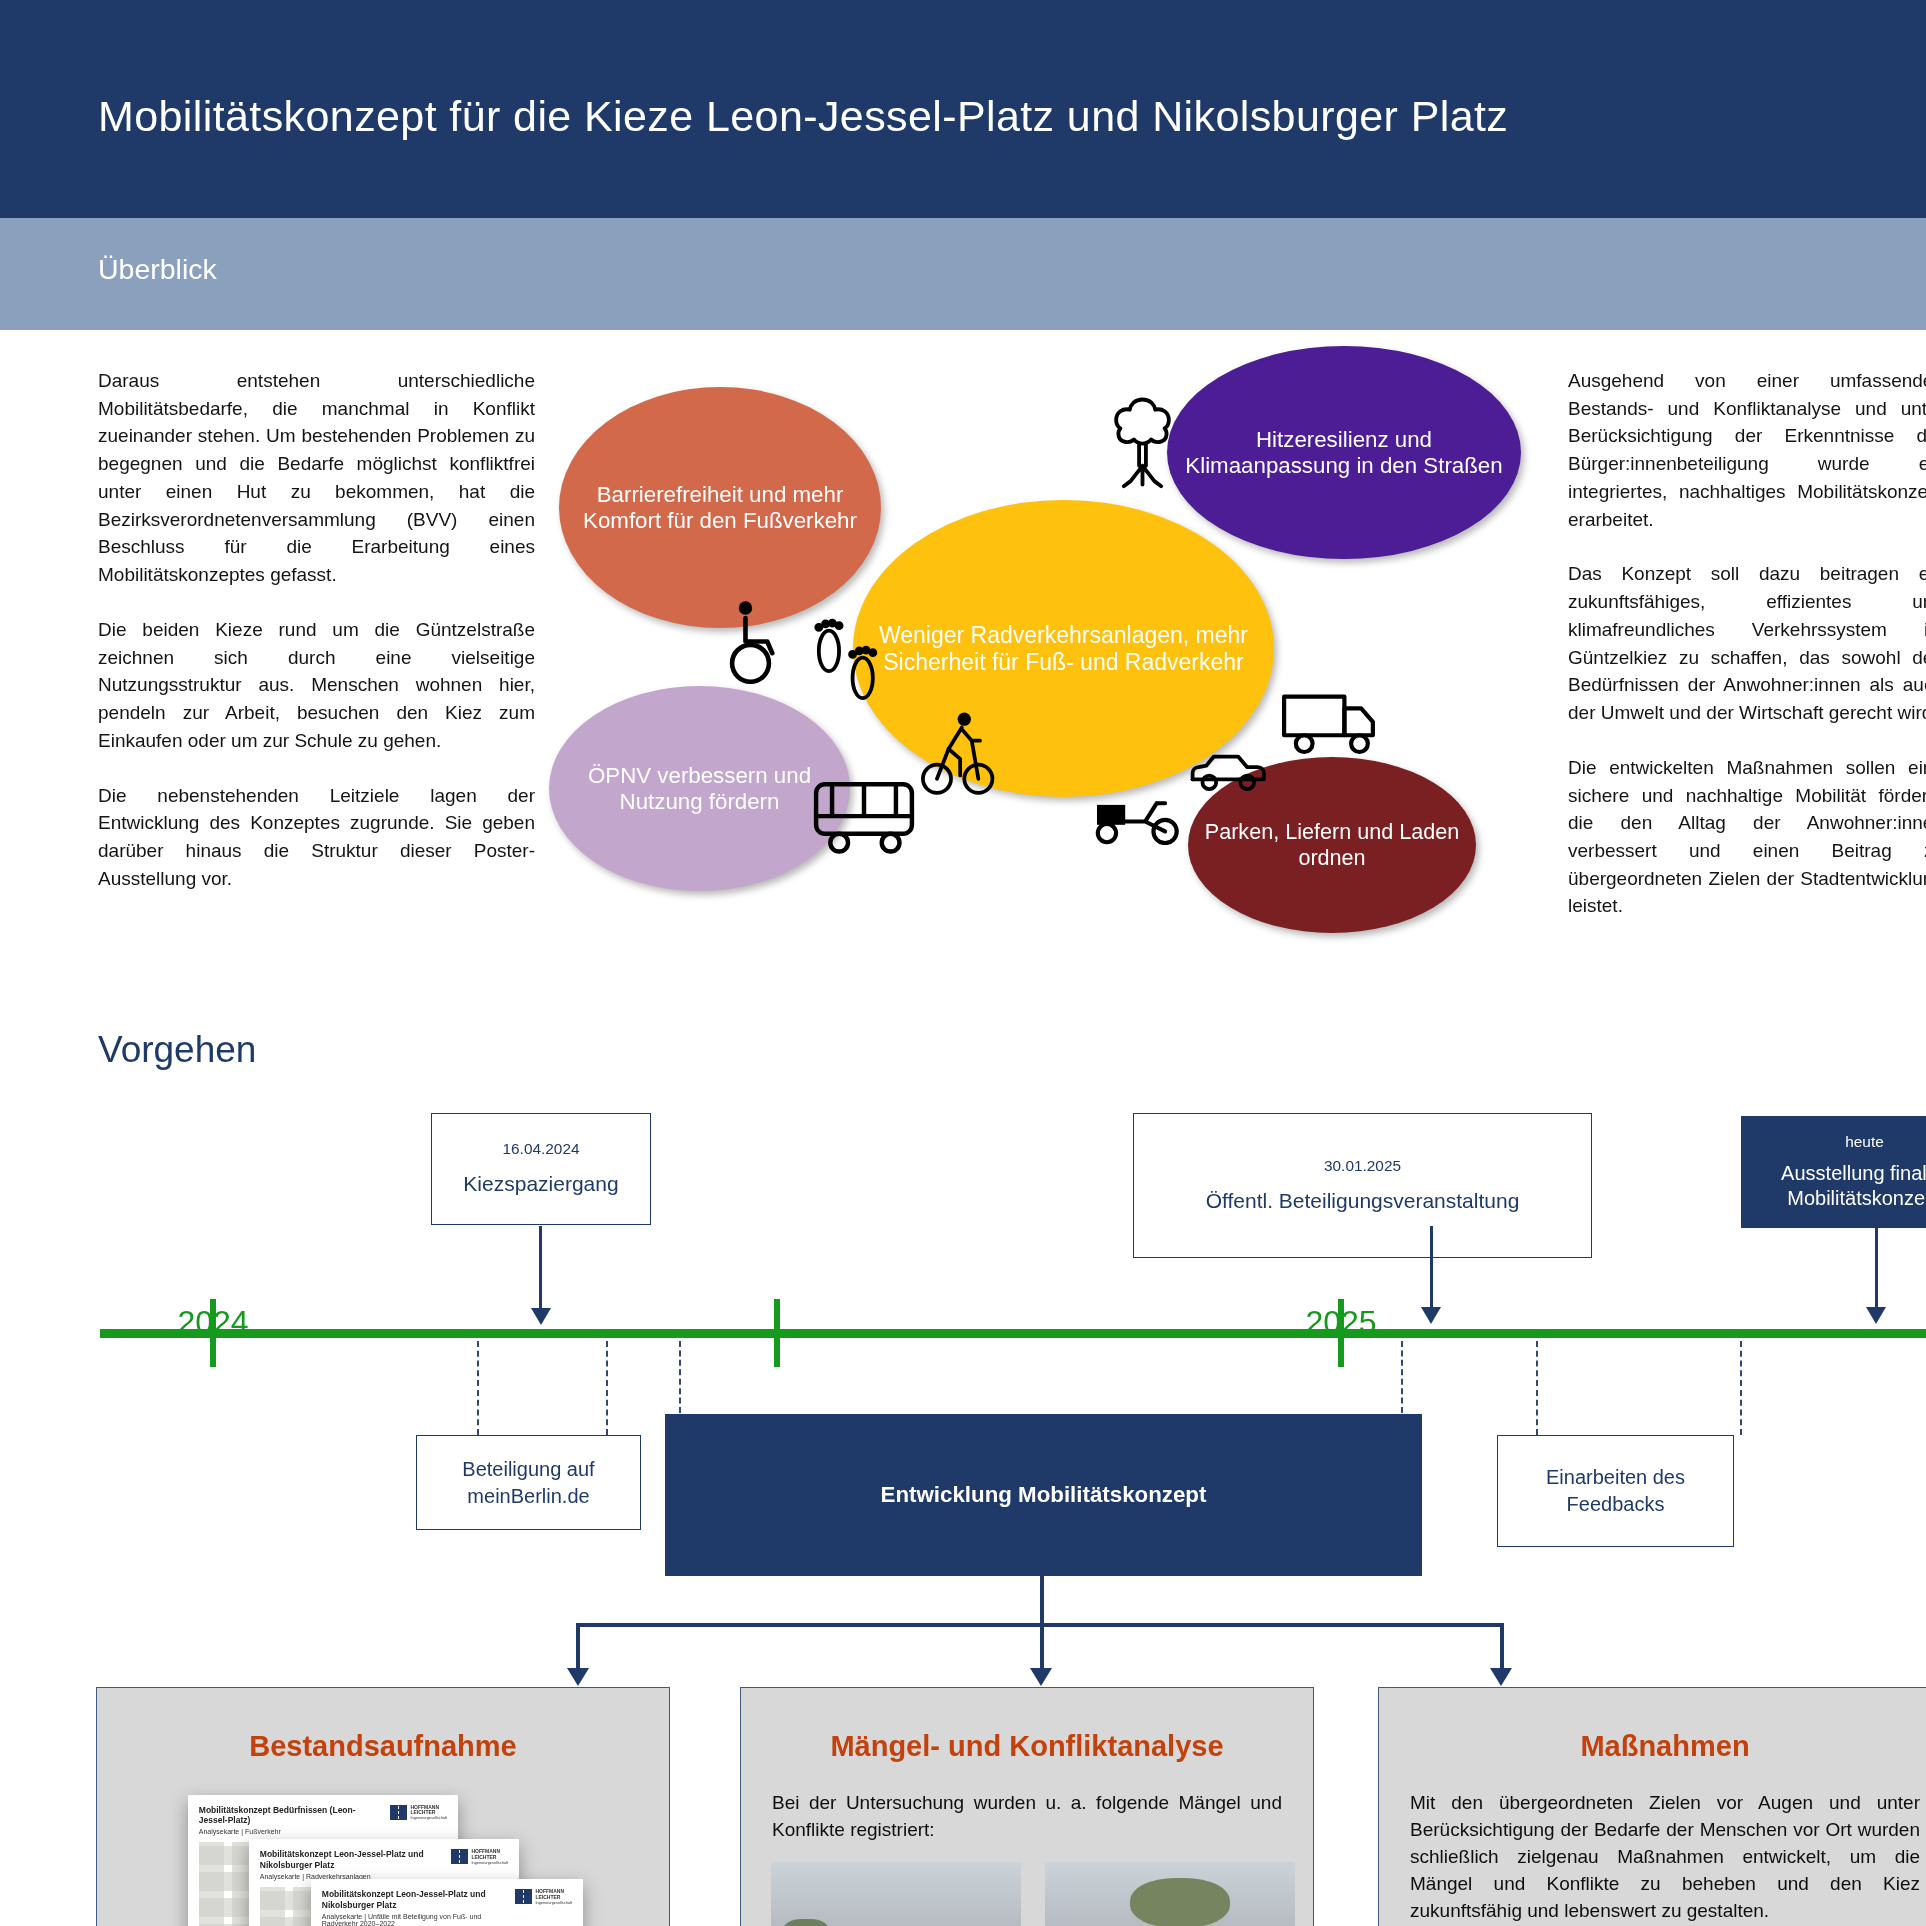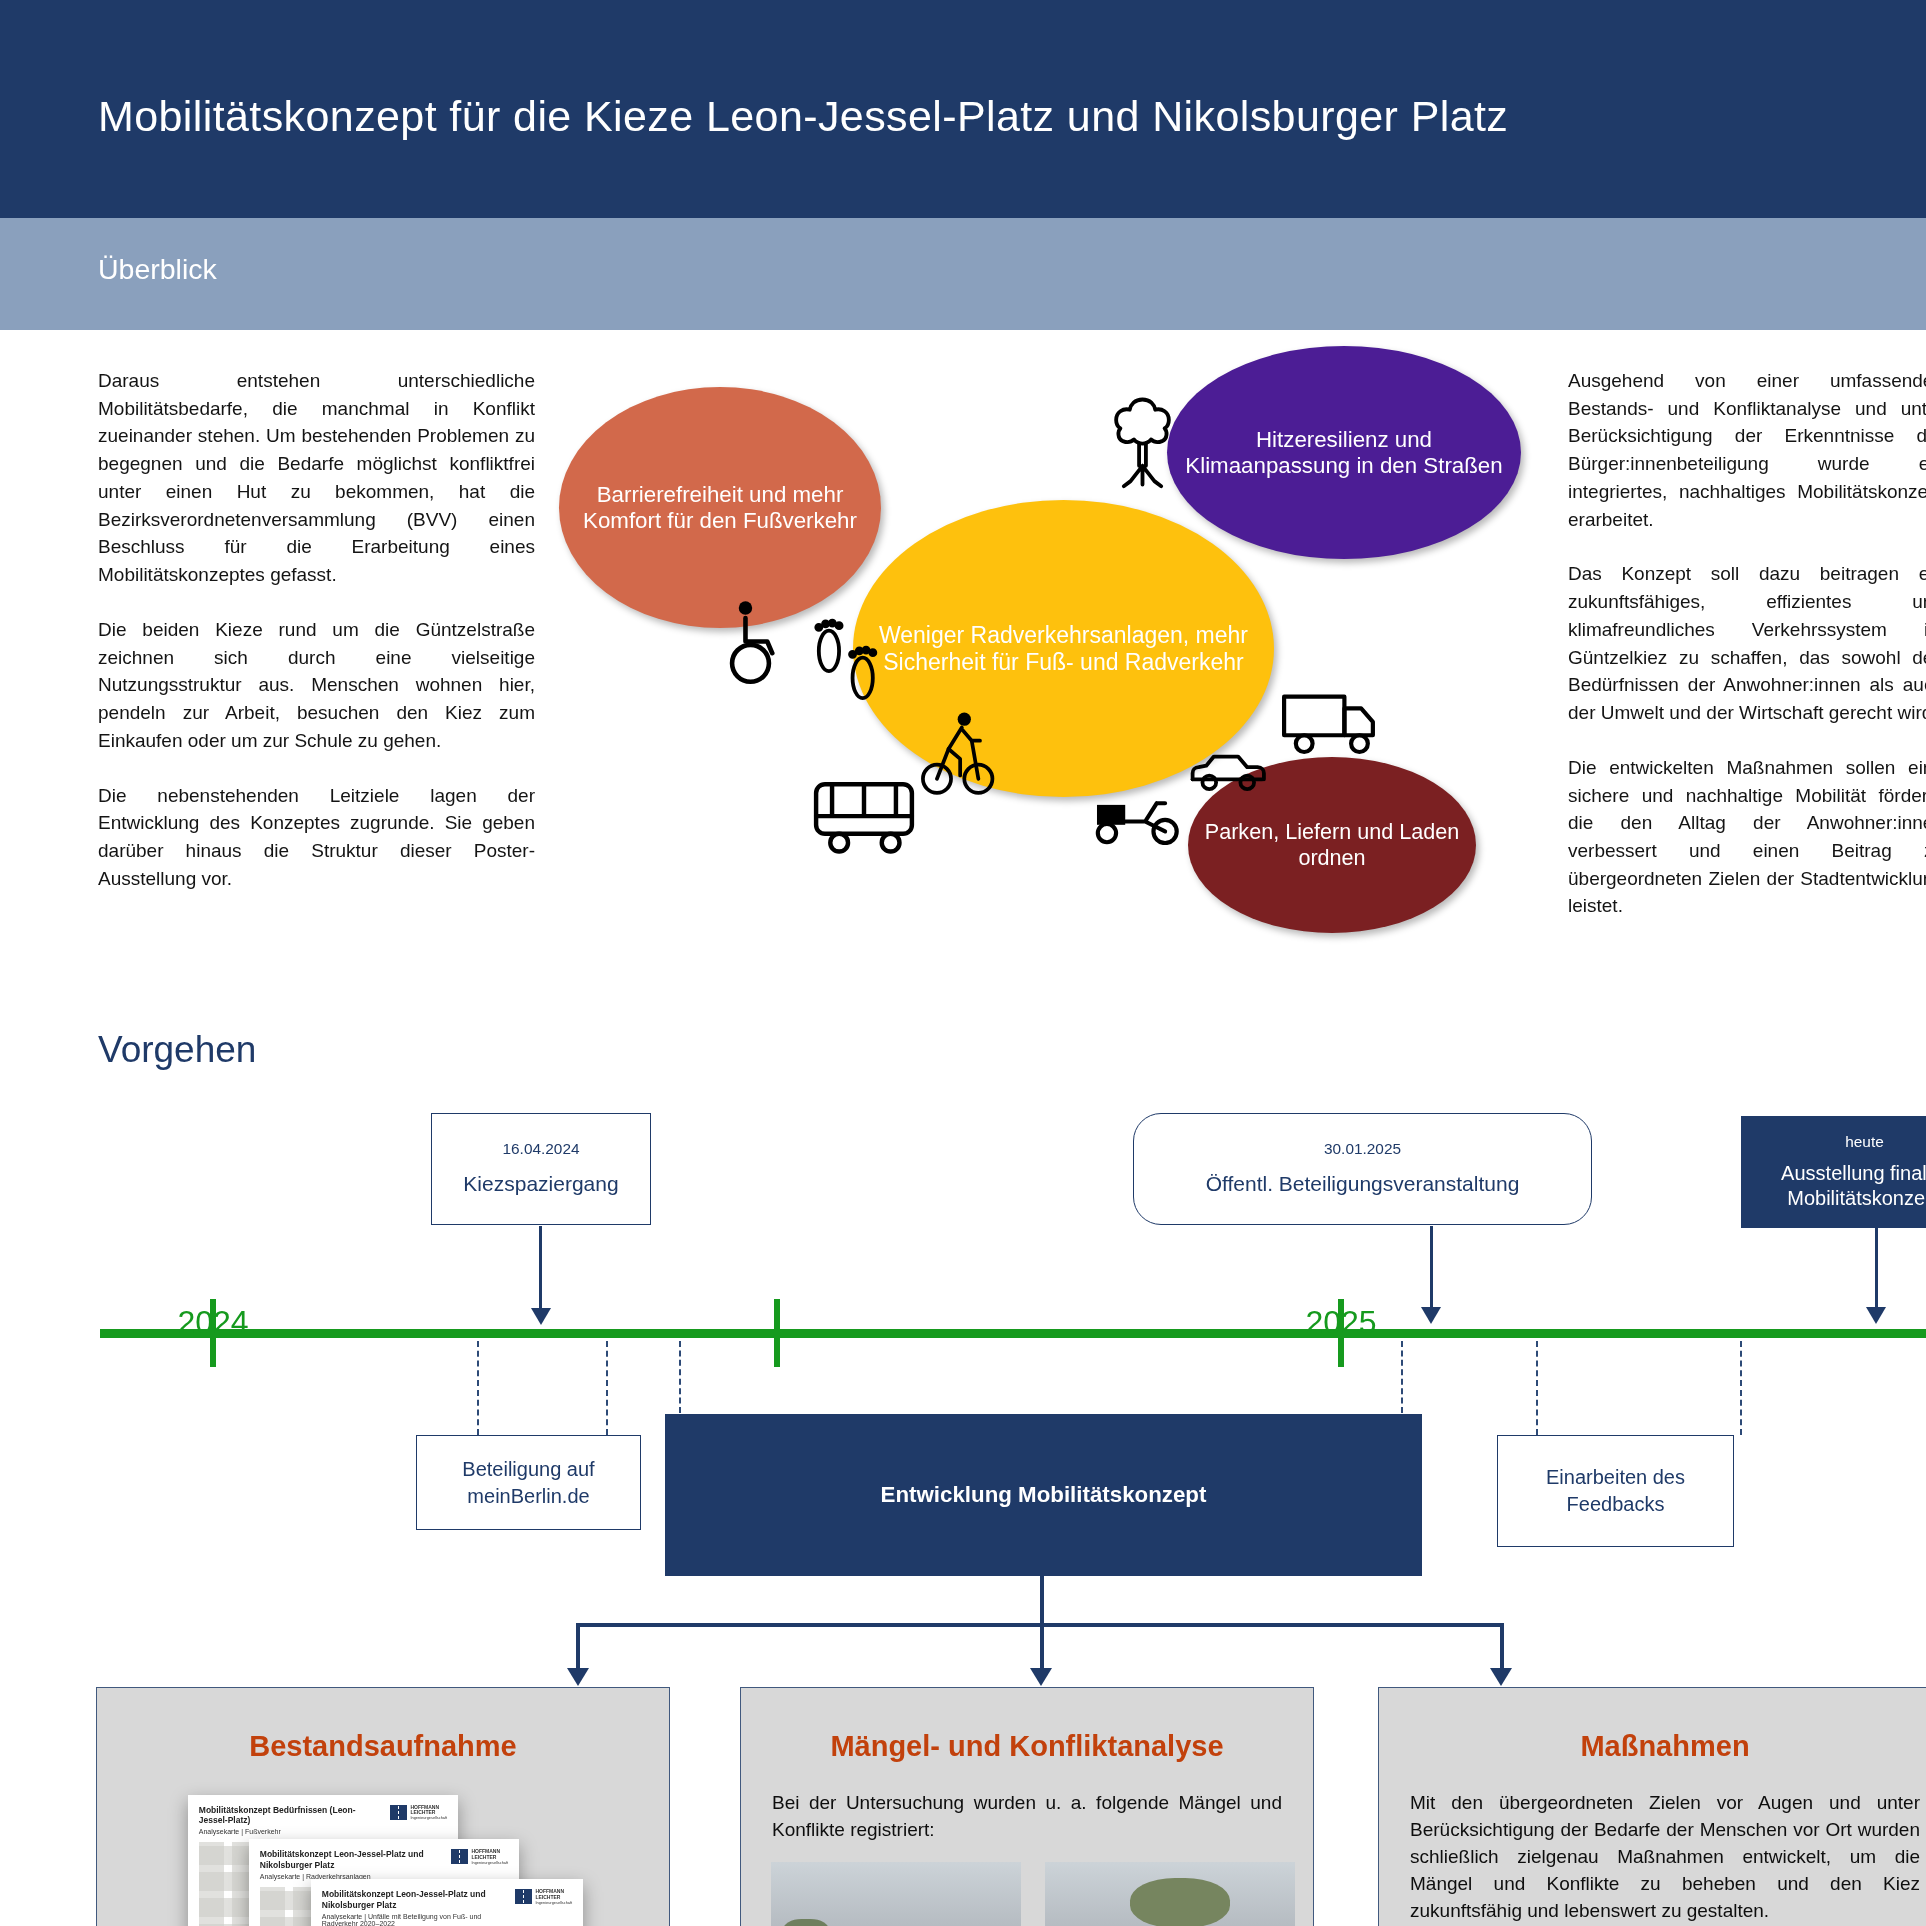--- a/index.html
+++ b/index.html
@@ -35,21 +35,21 @@
   .tl-tick{position:absolute;width:6.2px;height:68px;top:1299px;background:#169A1E;}
   .tick-1{left:210px;} .tick-2{left:774px;} .tick-3{left:1338px;}
   .tl-year{position:absolute;top:1264px;width:100px;text-align:center;font-size:32px;font-weight:500;color:#169A1E;margin-top:40px;}
   .year-2024{left:163px;} .year-2025{left:1291px;}
 
   .ebox{position:absolute;background:#fff;border:1.2px solid #1F3A68;box-sizing:border-box;
         display:flex;flex-direction:column;align-items:center;justify-content:center;gap:13px;text-align:center;color:#1F3A68;}
   .ebox .edate{font-size:15.4px;}
   .ebox .elabel{font-size:21px;font-weight:500;line-height:1.25;}
   .ebox-1{left:431px;top:1113px;width:220px;height:112px;}
-  .ebox-2{left:1133px;top:1113px;width:459px;height:112px;border-radius:28px;}
+  .ebox-2{left:1133px;top:1113px;width:459px;height:145px;}
   .ebox-3{left:1741px;top:1116px;width:247px;height:112px;background:#1F3A68;border-color:#1F3A68;color:#fff;gap:10px;padding:0 11.6px;}
   .ebox-3 .elabel{font-size:20px;}
 
   .stem{position:absolute;width:3.1px;background:#1F3A68;}
   .stem-1{left:539px;top:1226px;height:84px;}
   .stem-2{left:1430px;top:1226px;height:82px;}
   .stem-3{left:1875px;top:1227px;height:81px;}
   .ahead{position:absolute;width:0;height:0;border-left:10px solid transparent;border-right:10px solid transparent;border-top:17px solid #1F3A68;}
   .ahead-1{left:531px;top:1308px;} .ahead-2{left:1421px;top:1307px;} .ahead-3{left:1866px;top:1307px;}
 
@@ -131,20 +131,23 @@
 
   <div class="goal goal-fuss" style="background: rgb(210, 105, 75);">
     <span>Barrierefreiheit und mehr Komfort für den Fußverkehr</span>
   </div>
   <div class="goal goal-klima" style="background: #4c1d95; justify-content: flex-end;">
     <span>Hitzeresilienz und Klimaanpassung in den Straßen</span>
   </div>
   <div class="goal goal-durch" style="background: rgb(254, 193, 13); color: rgb(255, 255, 255);">
     <span>Weniger Radverkehrsanlagen, mehr Sicherheit für Fuß- und Radverkehr</span>
   </div>
+  <div class="goal goal-oepnv" style="background: rgb(195, 166, 203);">
+    <span>ÖPNV verbessern und Nutzung fördern</span>
+  </div>
   <div class="goal goal-parken" style="background: rgb(123, 32, 34);">
     <span>Parken, Liefern und Laden ordnen</span>
   </div>
 
   <div class="gicon" style="left:1100px;top:391px;">
     <svg width="85" height="102" viewBox="0 0 100 120" fill="none" stroke="#000" stroke-width="4.5" stroke-linecap="round" stroke-linejoin="round">
       <path d="M50 10c-9 0-14 6-15 12-8-2-16 3-16 12 0 4 2 8 5 10-3 3-4 12 3 15 5 2 10 1 13-2 2 3 7 5 10 5s8-2 10-5c3 3 8 4 13 2 7-3 6-12 3-15 3-2 5-6 5-10 0-9-8-14-16-12-1-6-6-12-15-12z"></path>
       <path d="M46 62v26M54 62v26M50 88l-14 18M50 88l14 18M50 88v22M36 106l-8 6M64 106l8 6"></path>
     </svg>
   </div>

